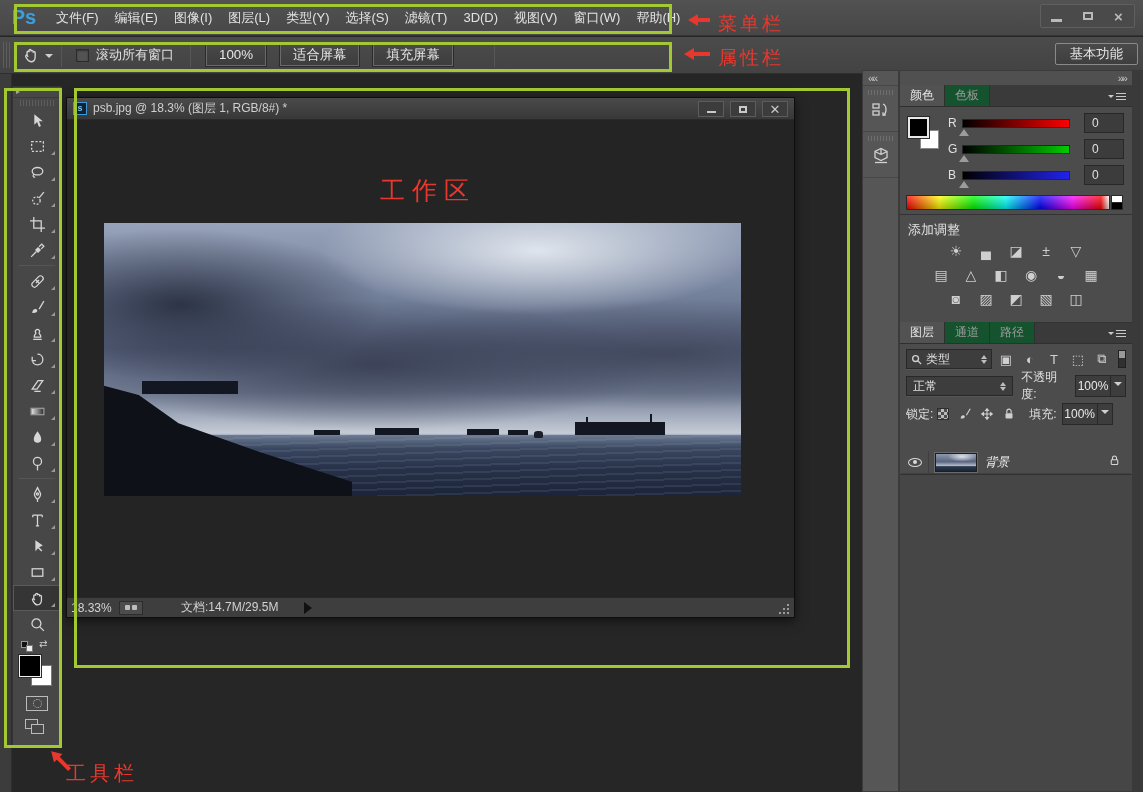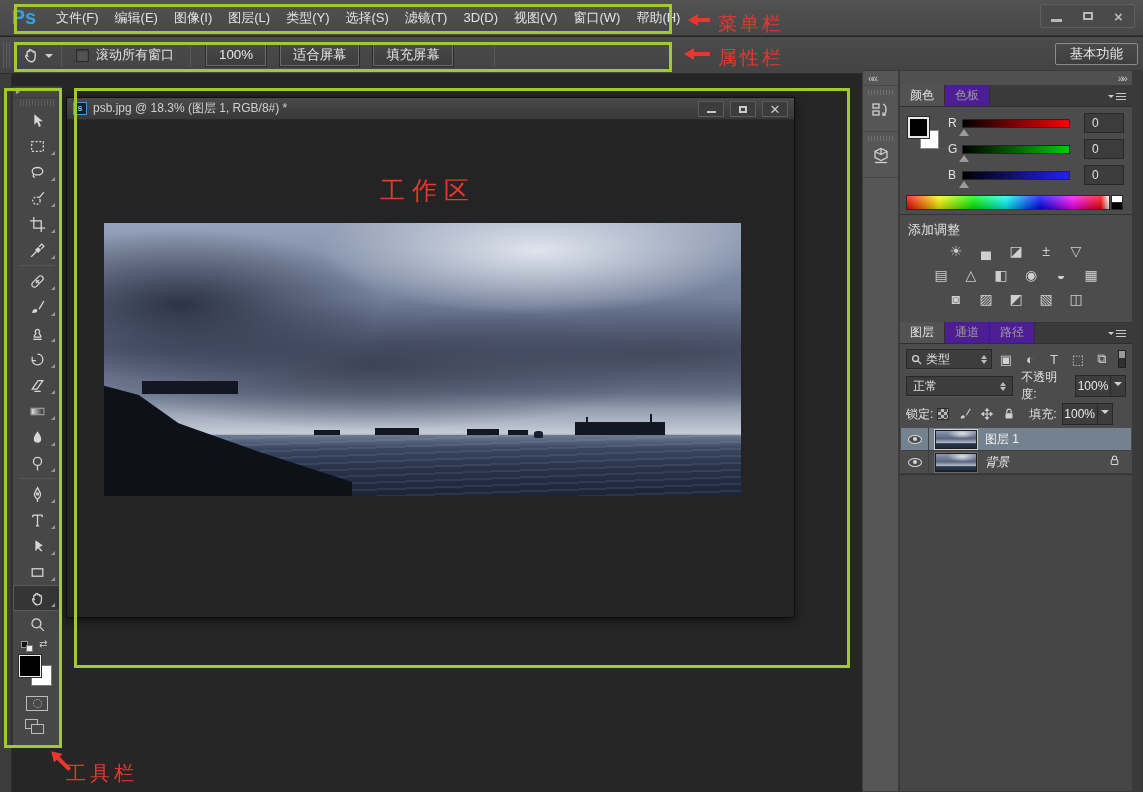--- a/index.html
+++ b/index.html
@@ -123,21 +123,21 @@
   .ndock-head { height:15px; border-bottom:1px solid #464646; color:#c4c4c4; font-size:11px; line-height:14px; padding-left:5px; letter-spacing:-2px; }
   .ndock-btn { position:relative; height:46px; border-bottom:1px solid #464646; display:flex; flex-direction:column; align-items:center; }
   .ndock-grip { width:26px; height:5px; margin-top:4px;
     background:repeating-linear-gradient(90deg,#6e6e6e 0 1px,transparent 1px 3px); }
   .ndock-btn svg { width:20px; height:20px; margin-top:5px; stroke:#d2d2d2; fill:none; stroke-width:1.3; }
   .panelcol { position:absolute; left:899px; top:70px; width:234px; height:722px; background:#464646; border:1px solid #3a3a3a; }
   .panel-headstrip { height:15px; background:#505050; border-bottom:1px solid #3c3c3c; color:#c4c4c4;
     font-size:11px; line-height:14px; text-align:right; padding-right:6px; letter-spacing:-2px; }
   .right-edge { position:absolute; left:1133px; top:70px; width:10px; height:722px; background:#3a3a3a; }
   .tabs { height:21px; background:#3a3a3a; display:flex; align-items:flex-end; position:relative; border-bottom:1px solid #2f2f2f; }
-  .tab { height:21px; line-height:20px; padding:0 10px; font-size:12px; color:#9b9b9b; background:#4c1d95; border-right:1px solid #2f2f2f; }
+  .tab { height:21px; line-height:20px; padding:0 10px; font-size:12px; color:#9b9b9b; background:#14532d; border-right:1px solid #2f2f2f; }
   .tab.active { background:#525252; color:#e4e4e4; }
   .pmenu { position:absolute; right:6px; top:6px; width:18px; height:10px; }
   .pmenu::before { content:""; position:absolute; left:0; top:3px; width:0; height:0;
     border:3px solid transparent; border-top-color:#c9c9c9; }
   .pmenu::after { content:""; position:absolute; right:0; top:1px; width:10px; height:8px;
     background:repeating-linear-gradient(#c9c9c9 0 1px,transparent 1px 3px); }
   .panel-body { position:relative; background:#4c4c4c; border-bottom:1px solid #333; }
   
   .cp-sw { position:absolute; left:8px; top:10px; width:36px; height:36px; }
   .cp-sw .b { position:absolute; left:12px; top:13px; width:19px; height:19px; background:#fff; border:1px solid #888; }
@@ -444,20 +444,30 @@
       <div class="jetty"></div>
       <div class="ship" style="left:6%;top:58%;width:15%;height:4.5%"></div>
       <div class="ship" style="left:33%;top:75.8%;width:4%;height:1.8%"></div>
       <div class="ship" style="left:42.5%;top:75%;width:7%;height:2.6%"></div>
       <div class="ship" style="left:57%;top:75.4%;width:5%;height:2.2%"></div>
       <div class="ship" style="left:63.5%;top:75.9%;width:3%;height:1.7%"></div>
       <div class="ship big" style="left:74%;top:73%;width:14%;height:4.8%"></div>
       <div class="buoy" style="left:67.5%;top:76.3%;width:1.4%;height:2.4%"></div>
     </div>
 
+    <div class="doc-status">
+      <span class="st-zoom">18.33%</span>
+      <span class="st-btn">
+          <b></b>
+          <b></b>
+        </span>
+      <span class="st-info">文档:14.7M/29.5M</span>
+      <span class="st-flyout"></span>
+      <span class="st-grip"></span>
+    </div>
   </div>
 
   <div class="ndock">
     <div class="ndock-head">««</div>
     <div class="ndock-btn">
       <span class="ndock-grip"></span>
       <svg viewBox="0 0 20 20">
           <rect x="2" y="4" width="6" height="4"></rect>
           <rect x="2" y="11" width="6" height="4"></rect>
           <path d="M12 4c4 1.5 4 9.5 0 11"></path>
@@ -607,27 +617,20 @@
             </svg>
           </span>
         <span class="ly-lbl">填充:</span>
         <div class="ly-valbox">
           <span class="v">100%</span>
           <span class="c">
               <span class="dd-caret" style="margin:0"></span>
             </span>
         </div>
       </div>
-      <div class="layer-row selected" style="top:84px">
-        <span class="eye-cell">
-            <span class="eye"></span>
-          </span>
-        <span class="thumb"></span>
-        <span class="layer-name">图层 1</span>
-      </div>
       <div class="layer-row" style="top:107px">
         <span class="eye-cell">
             <span class="eye"></span>
           </span>
         <span class="thumb" style="outline-color:#6a6a6a"></span>
         <span class="layer-name italic">背景</span>
         <span class="layer-lock"><svg viewBox="0 0 16 16">
               <rect x="4" y="7" width="8" height="6" rx="1"></rect>
               <path d="M5.5 7V5a2.5 2.5 0 015 0v2"></path>
             </svg></span>

